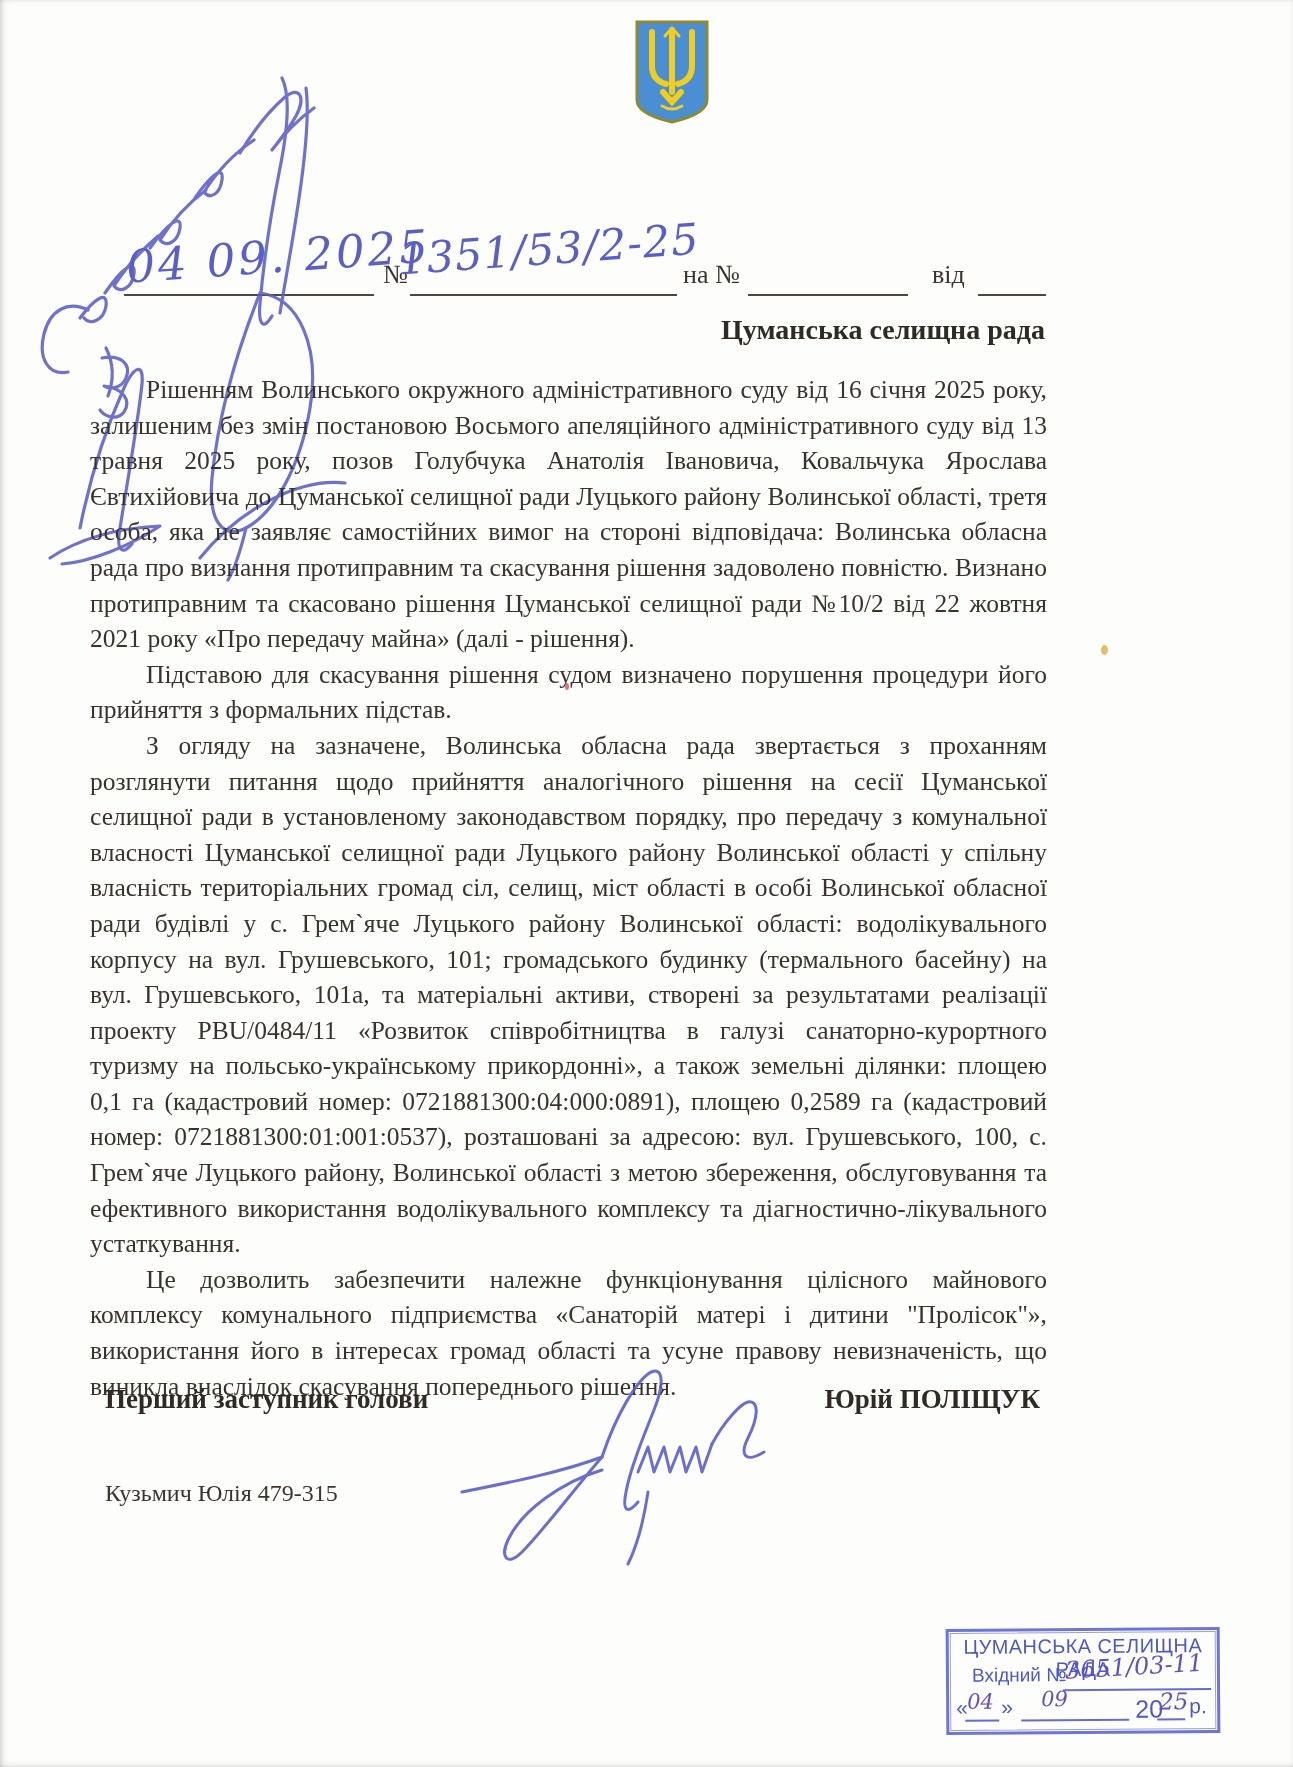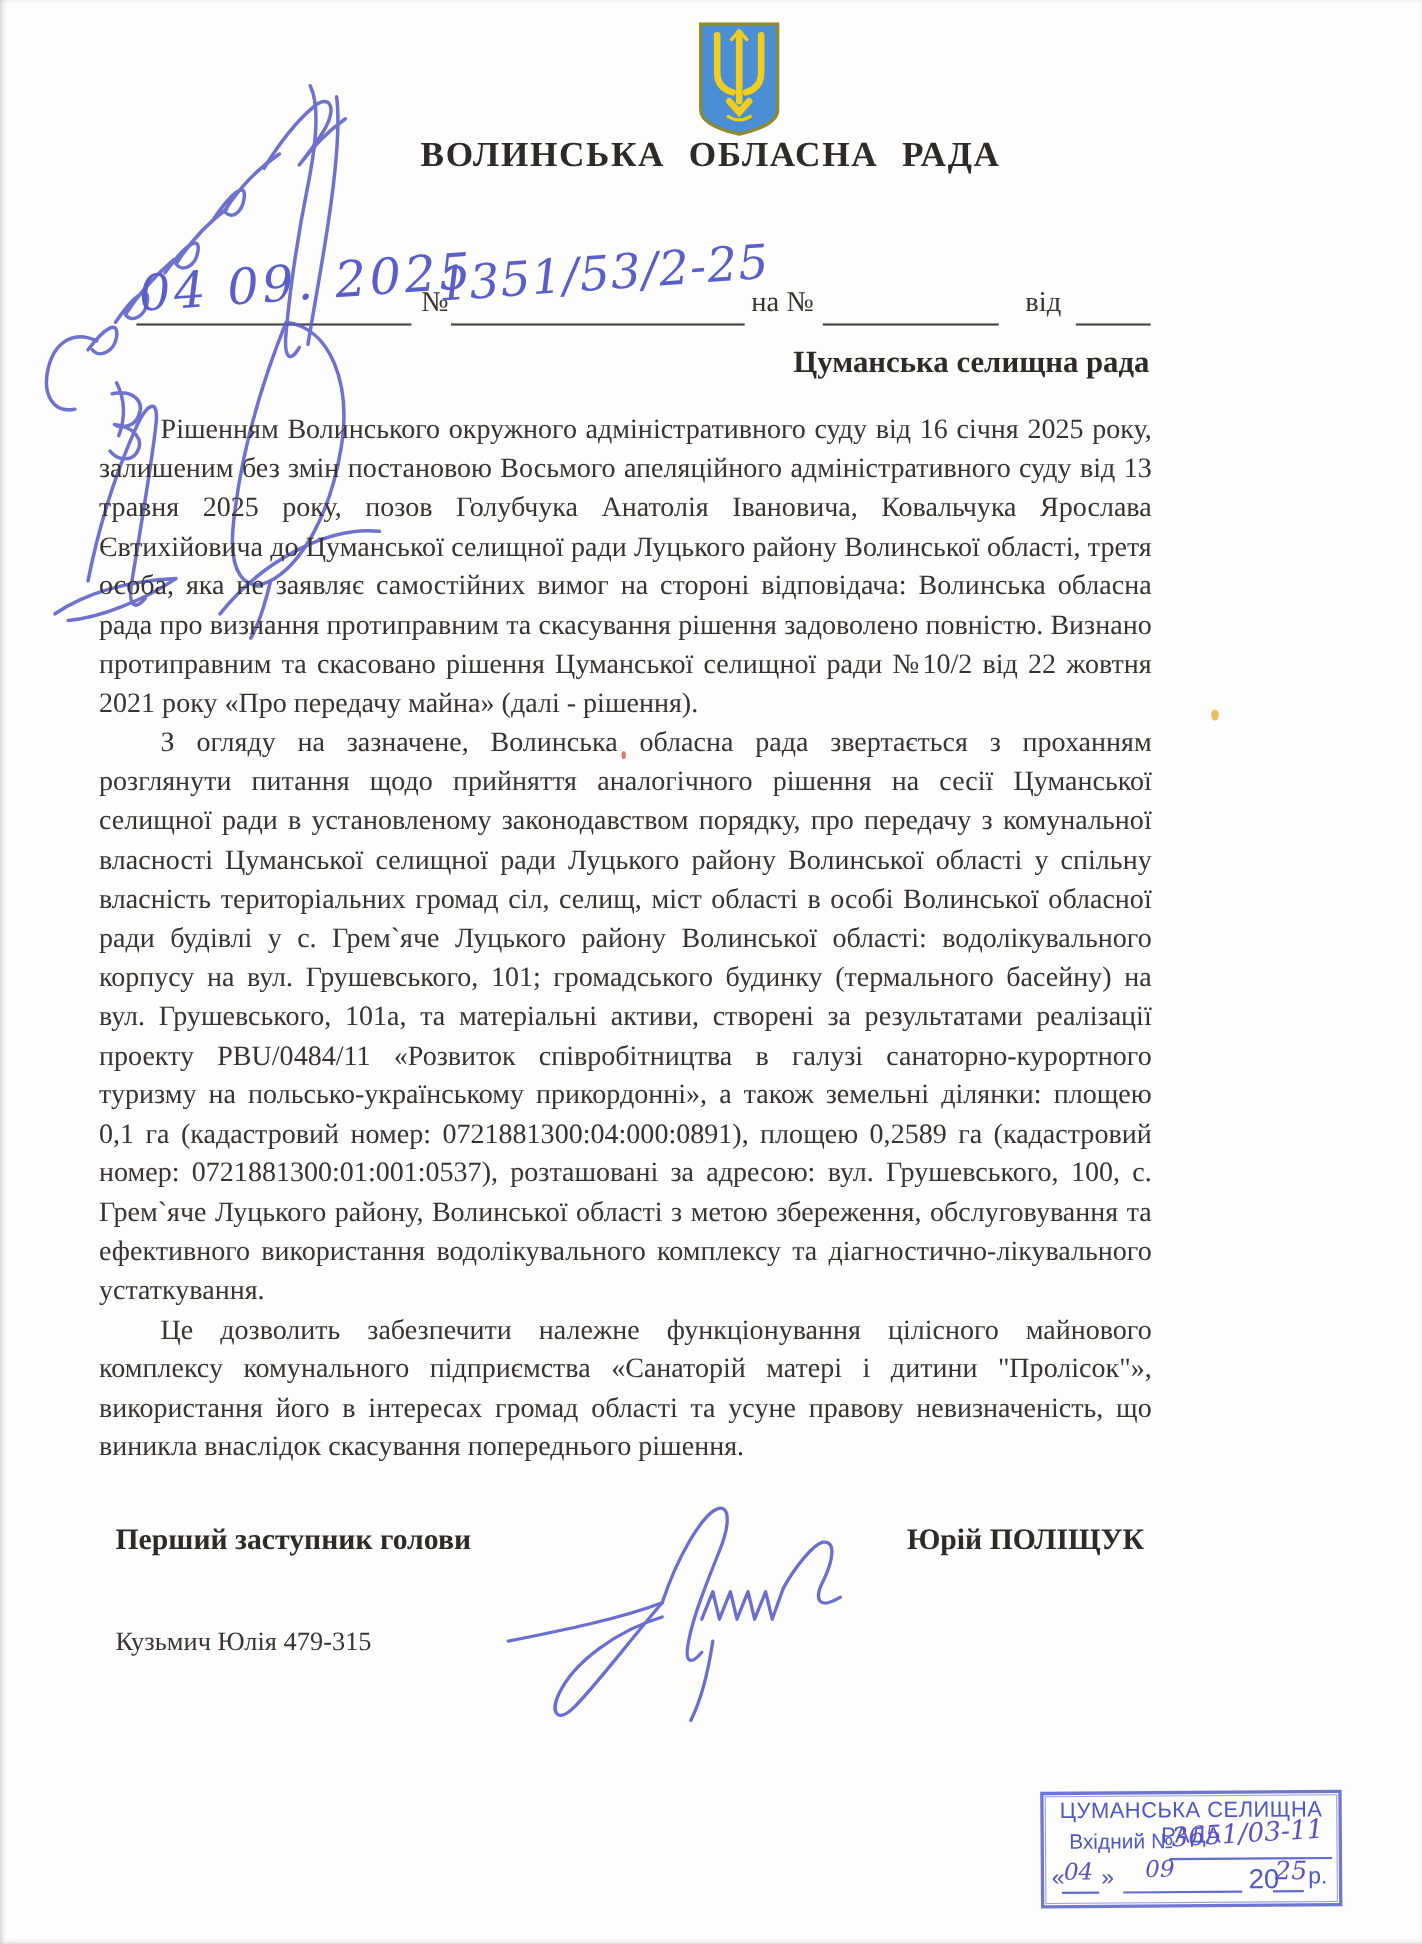--- a/index.html
+++ b/index.html
@@ -79,21 +79,20 @@
       <path d="M17 12 V46 Q17 60 31 64"></path>
       <path d="M57 12 V46 Q57 60 43 64"></path>
       <path d="M28 72 L37 82 L46 72"></path>
     </g>
     <g fill="none" stroke="#f0cd1e" stroke-width="3" stroke-linecap="round">
       <path d="M37 8 L30 16 M37 8 L44 16"></path>
       <path d="M27 86 Q37 92 47 86"></path>
     </g>
   </svg>
 
-  <div class="hdr" id="org-name">ВОЛИНСЬКА  ОБЛАСНА  РАДА</div>
 
   <div class="blank" style="left:124px;top:294px;width:250px;"></div>
   <span class="reflbl" style="left:383px;top:260px;">№</span>
   <div class="blank" style="left:410px;top:294px;width:267px;"></div>
   <span class="reflbl" style="left:683px;top:260px;">на №</span>
   <div class="blank" style="left:748px;top:294px;width:160px;"></div>
   <span class="reflbl" style="left:932px;top:260px;">від</span>
   <div class="blank" style="left:978px;top:294px;width:68px;"></div>
 
   <span class="hand" id="hw-date">04 09. 2025</span>
@@ -115,20 +114,21 @@
       <path d="M250 235 C290 240 310 290 300 350 C290 410 264 455 236 470 C212 482 198 462 202 420 C208 360 224 300 250 235"></path>
       <path d="M236 470 C230 495 224 512 218 522"></path>
       <path d="M190 500 C230 450 290 420 335 425"></path>
     </g>
   </svg>
 
   <div id="recipient">Цуманська селищна рада</div>
 
   <div id="body-text">
     <p>Рішенням Волинського окружного адміністративного суду від 16 січня 2025 року, залишеним без змін постановою Восьмого апеляційного адміністративного суду від 13 травня 2025 року, позов Голубчука Анатолія Івановича, Ковальчука Ярослава Євтихійовича до Цуманської селищної ради Луцького району Волинської області, третя особа, яка не заявляє самостійних вимог на стороні відповідача: Волинська обласна рада про визнання протиправним та скасування рішення задоволено повністю. Визнано протиправним та скасовано рішення Цуманської селищної ради №10/2 від 22 жовтня 2021 року «Про передачу майна» (далі - рішення).</p>
+    <p>Підставою для скасування рішення судом визначено порушення процедури його прийняття з формальних підстав.</p>
     <p>З огляду на зазначене, Волинська обласна рада звертається з проханням розглянути питання щодо прийняття аналогічного рішення на сесії Цуманської селищної ради в установленому законодавством порядку, про передачу з комунальної власності Цуманської селищної ради Луцького району Волинської області у спільну власність територіальних громад сіл, селищ, міст області в особі Волинської обласної ради будівлі у с. Грем`яче Луцького району Волинської області: водолікувального корпусу на вул. Грушевського, 101; громадського будинку (термального басейну) на вул. Грушевського, 101а, та матеріальні активи, створені за результатами реалізації проекту PBU/0484/11 «Розвиток співробітництва в галузі санаторно-курортного туризму на польсько-українському прикордонні», а також земельні ділянки: площею 0,1 га (кадастровий номер: 0721881300:04:000:0891), площею 0,2589 га (кадастровий номер: 0721881300:01:001:0537), розташовані за адресою: вул. Грушевського, 100, с. Грем`яче Луцького району, Волинської області з метою збереження, обслуговування та ефективного використання водолікувального комплексу та діагностично-лікувального устаткування.</p>
     <p>Це дозволить забезпечити належне функціонування цілісного майнового комплексу комунального підприємства «Санаторій матері і дитини "Пролісок"», використання його в інтересах громад області та усуне правову невизначеність, що виникла внаслідок скасування попереднього рішення.</p>
   </div>
 
   <div id="sig-name">Юрій ПОЛІЩУК</div>
   <div id="sig-title">Перший заступник голови</div>
 
   <svg id="signature-stroke" class="ink" width="315" height="220" viewBox="0 0 315 220">
     <g stroke-width="3" opacity=".9">
       <path d="M10 140 C60 130 110 120 150 105"></path>

